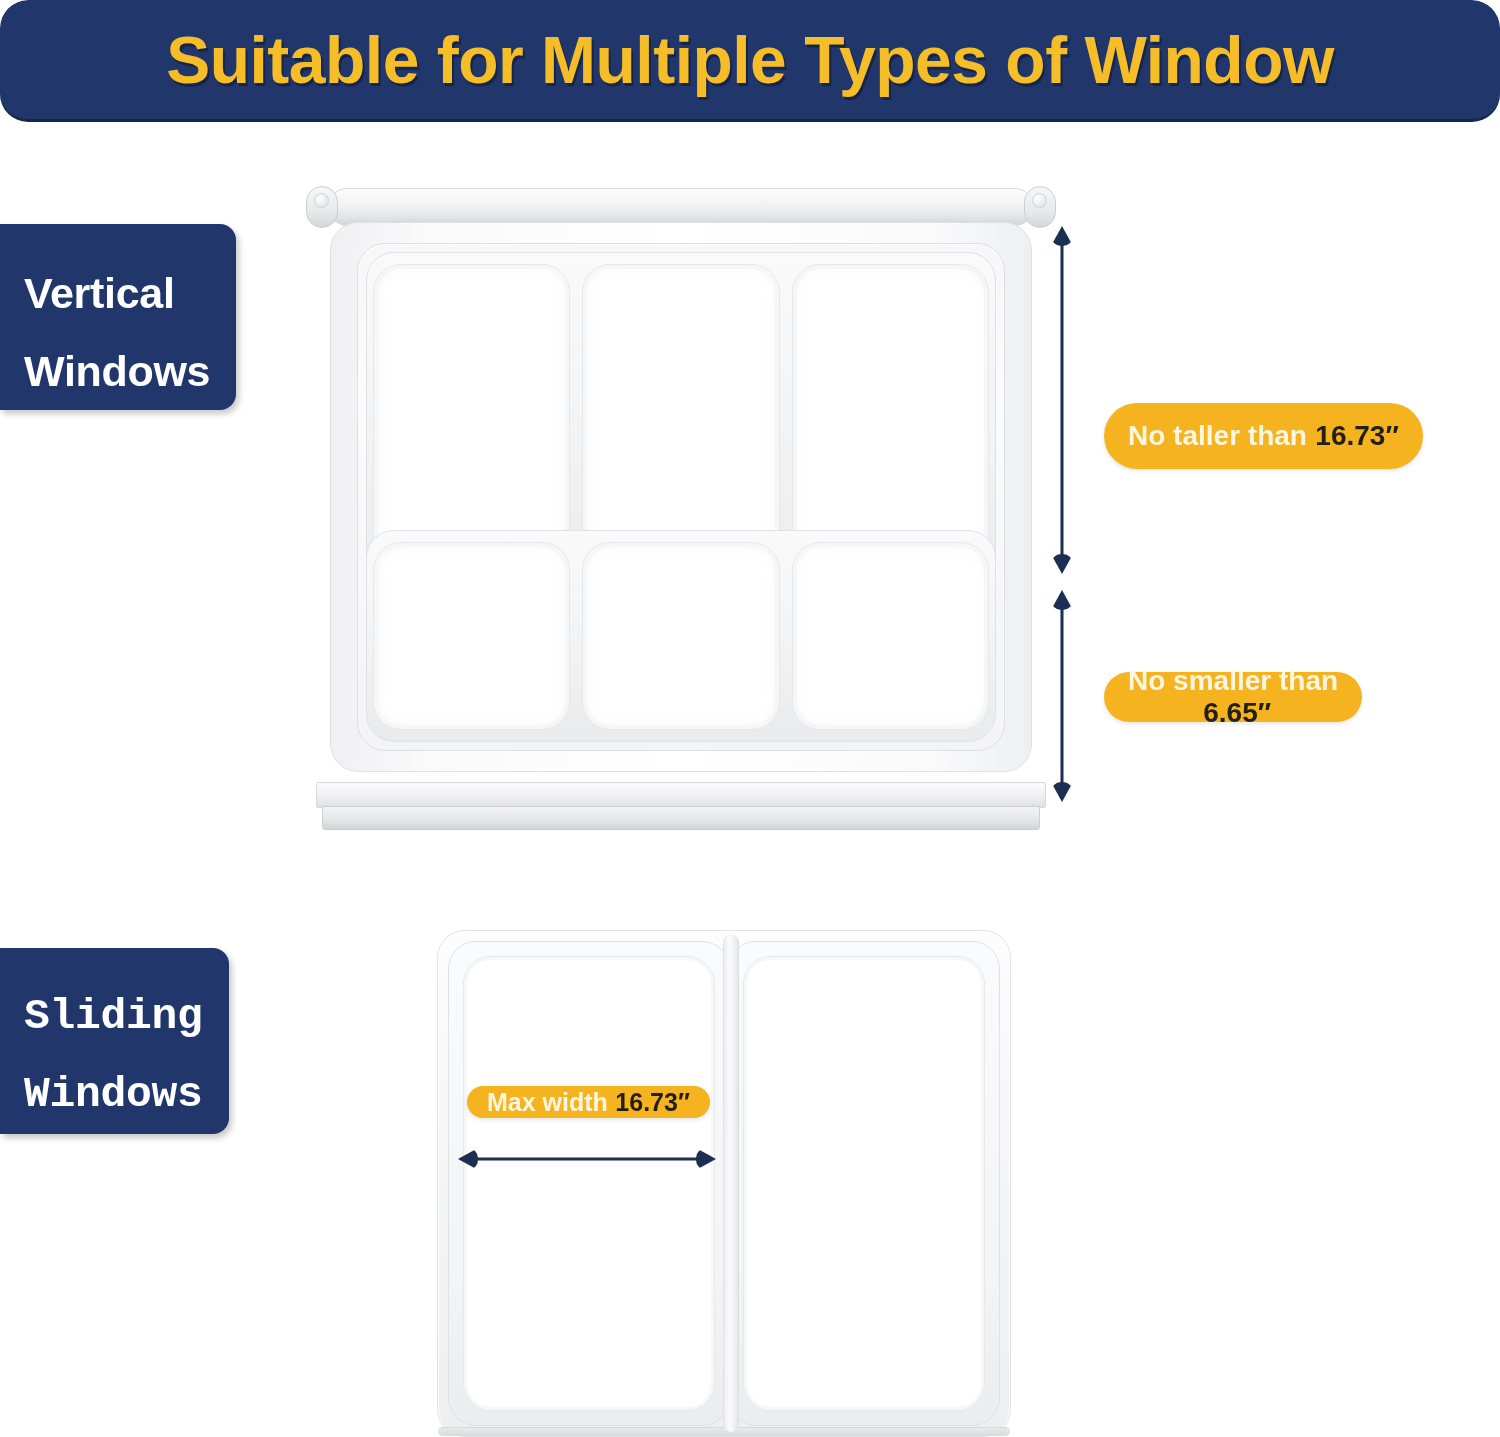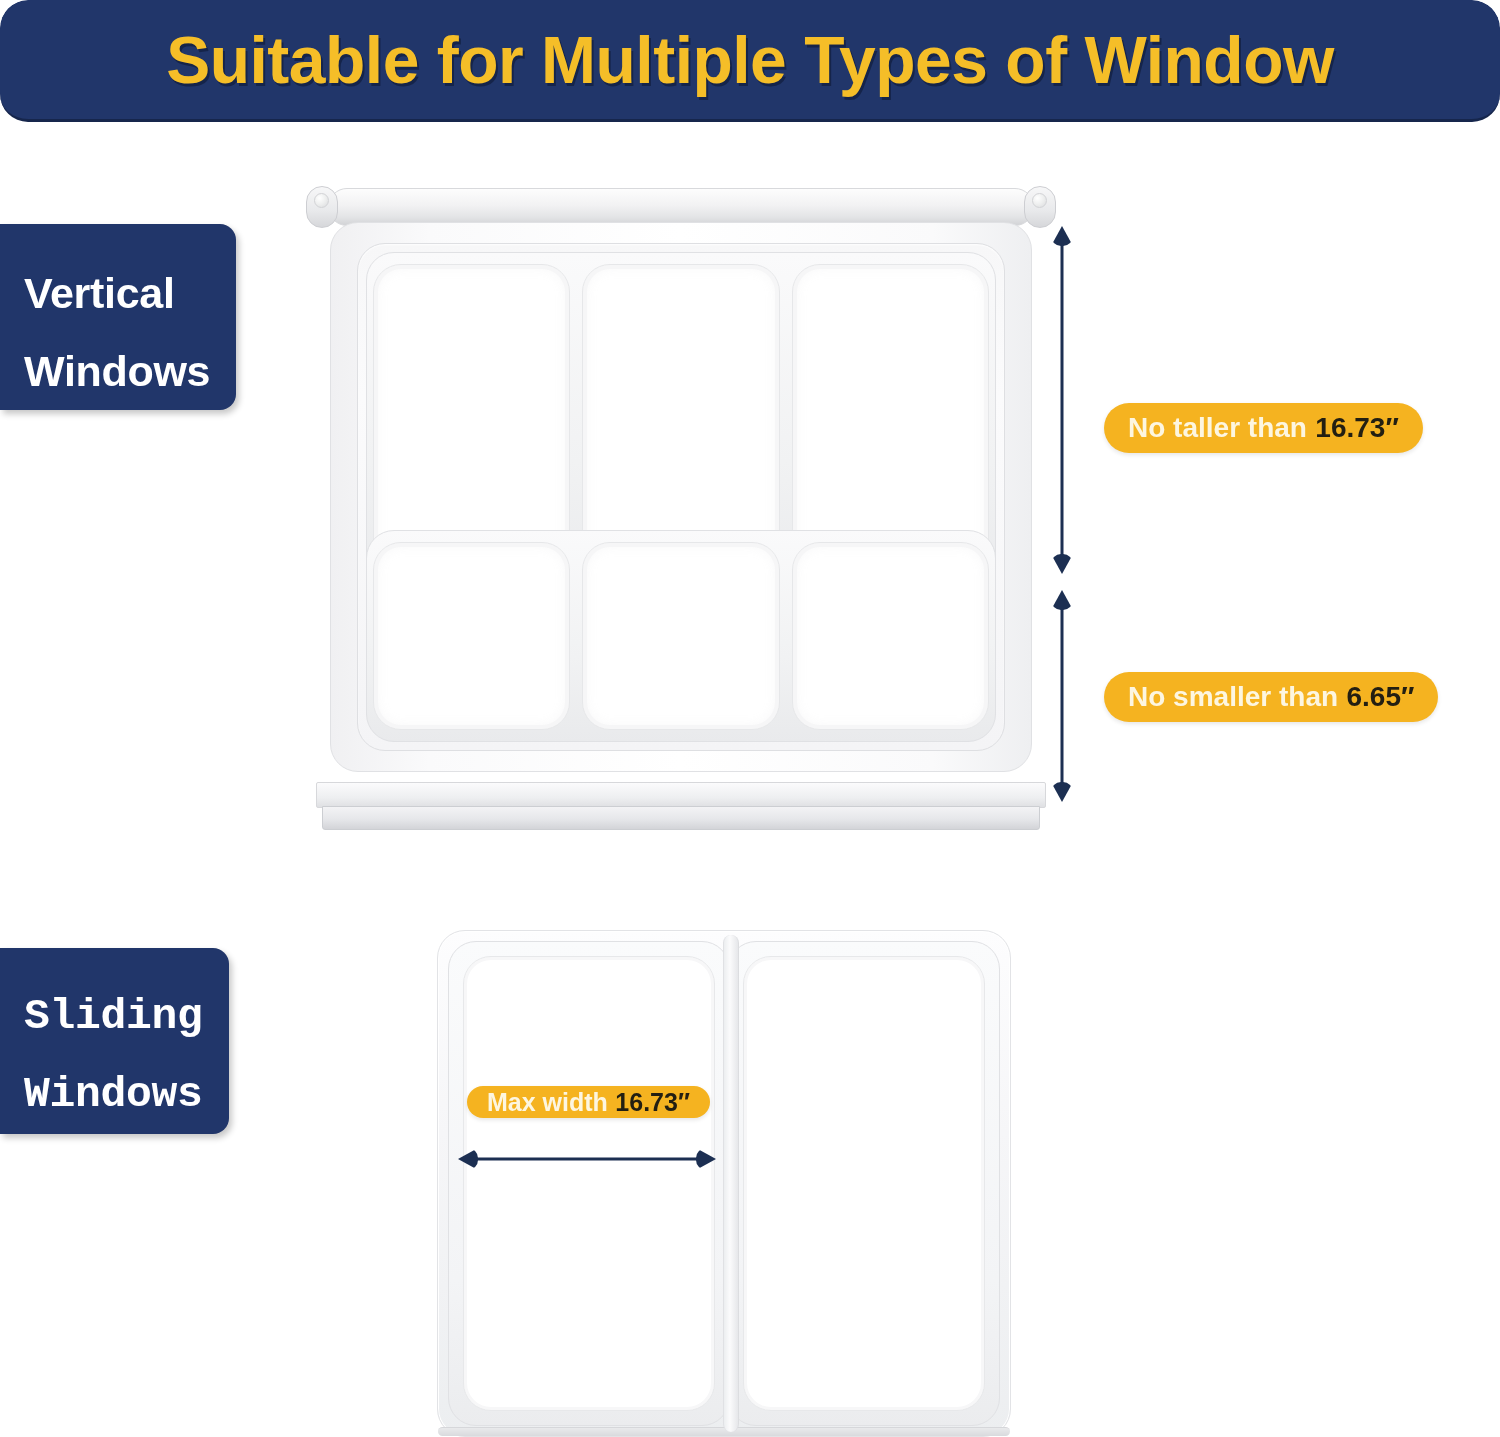--- a/index.html
+++ b/index.html
@@ -51,22 +51,22 @@
     position:absolute;
     background:#f5b320;
     border-radius:999px;
     display:flex; align-items:center; justify-content:center;
     white-space:nowrap;
     box-shadow:0 2px 4px rgba(0,0,0,0.10);
   }
   .pill .pill-label{ color:#fdf6e0; font-weight:bold; }
   .pill .pill-value{ color:#231f12; font-weight:bold; margin-left:.30em; }
 
-  #pill-taller  { left:1104px; top:403px; height:50px; padding:0 24px; font-size:28px; }
-  #pill-smaller { left:1104px; top:672px; height:50px; padding:0 24px; font-size:28px; }
+  #pill-taller  { left:1104px; top:403px; height:66px; padding:0 24px; font-size:28px; }
+  #pill-smaller { left:1104px; top:672px; height:50px; padding:0 24px; font-size:28px;flex-direction:column; }
   #pill-maxwidth{ left:467px;  top:1086px; height:26px; padding:16px 20px; font-size:25px; z-index:7; }
 
   
   .arrow-v{ position:absolute; width:26px; }
   .arrow-v .shaft{
     position:absolute; left:50%; transform:translateX(-50%);
     width:3px; background:#1c2f52; top:10px; bottom:10px;
   }
   .arrow-v .head{
     position:absolute; left:50%; transform:translateX(-50%);

